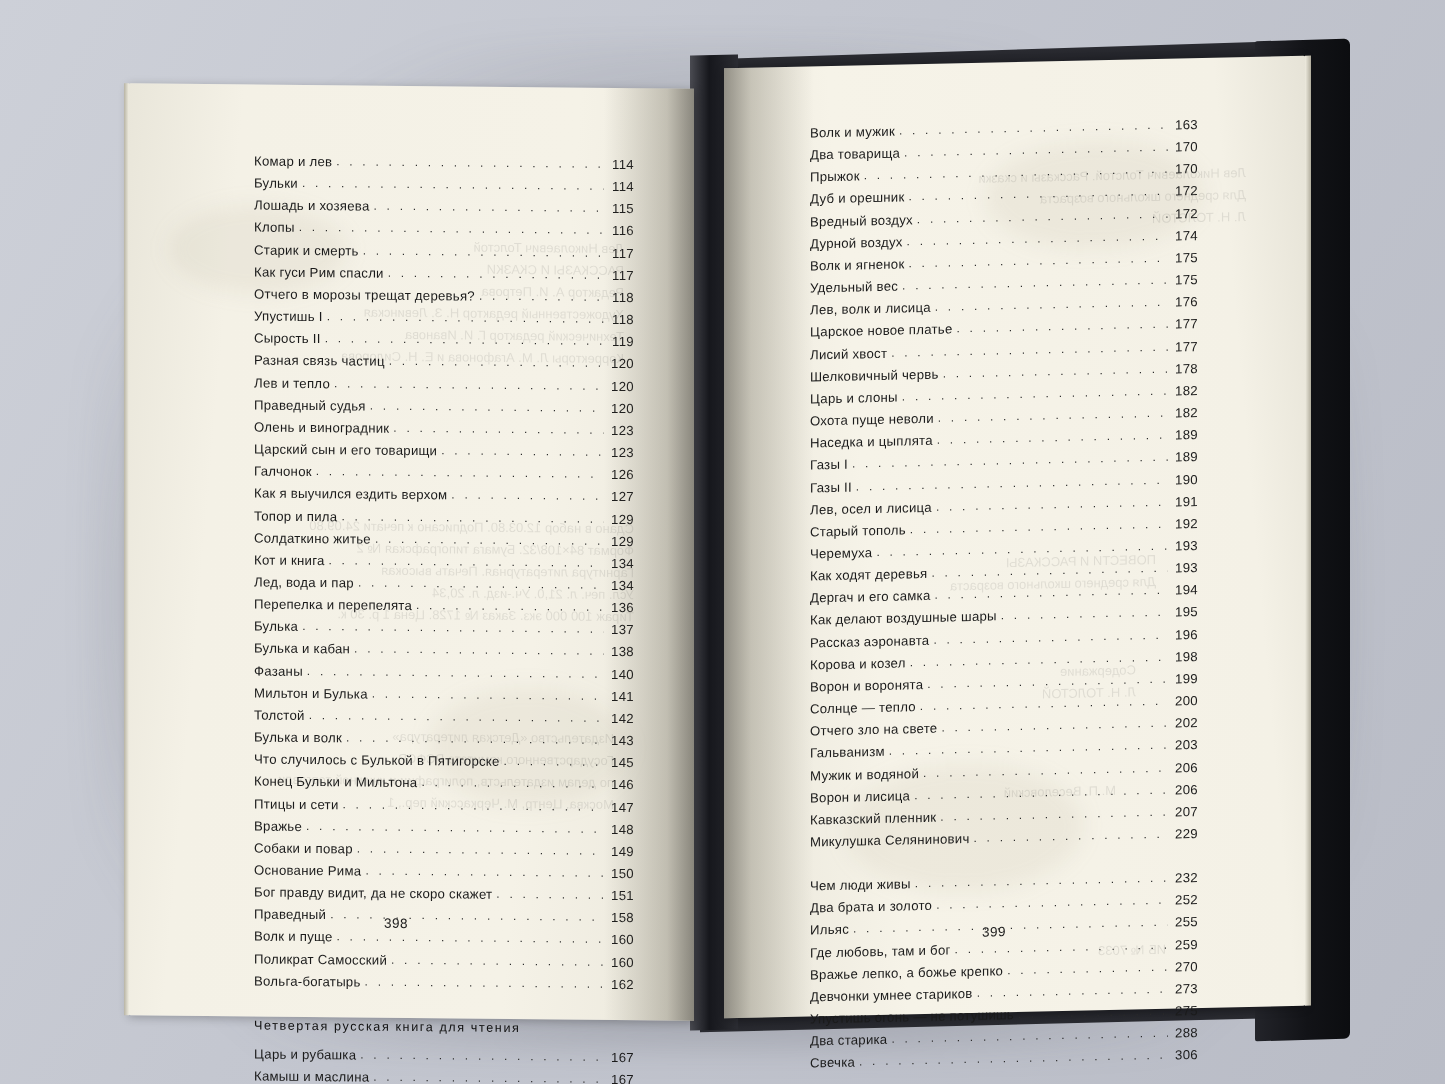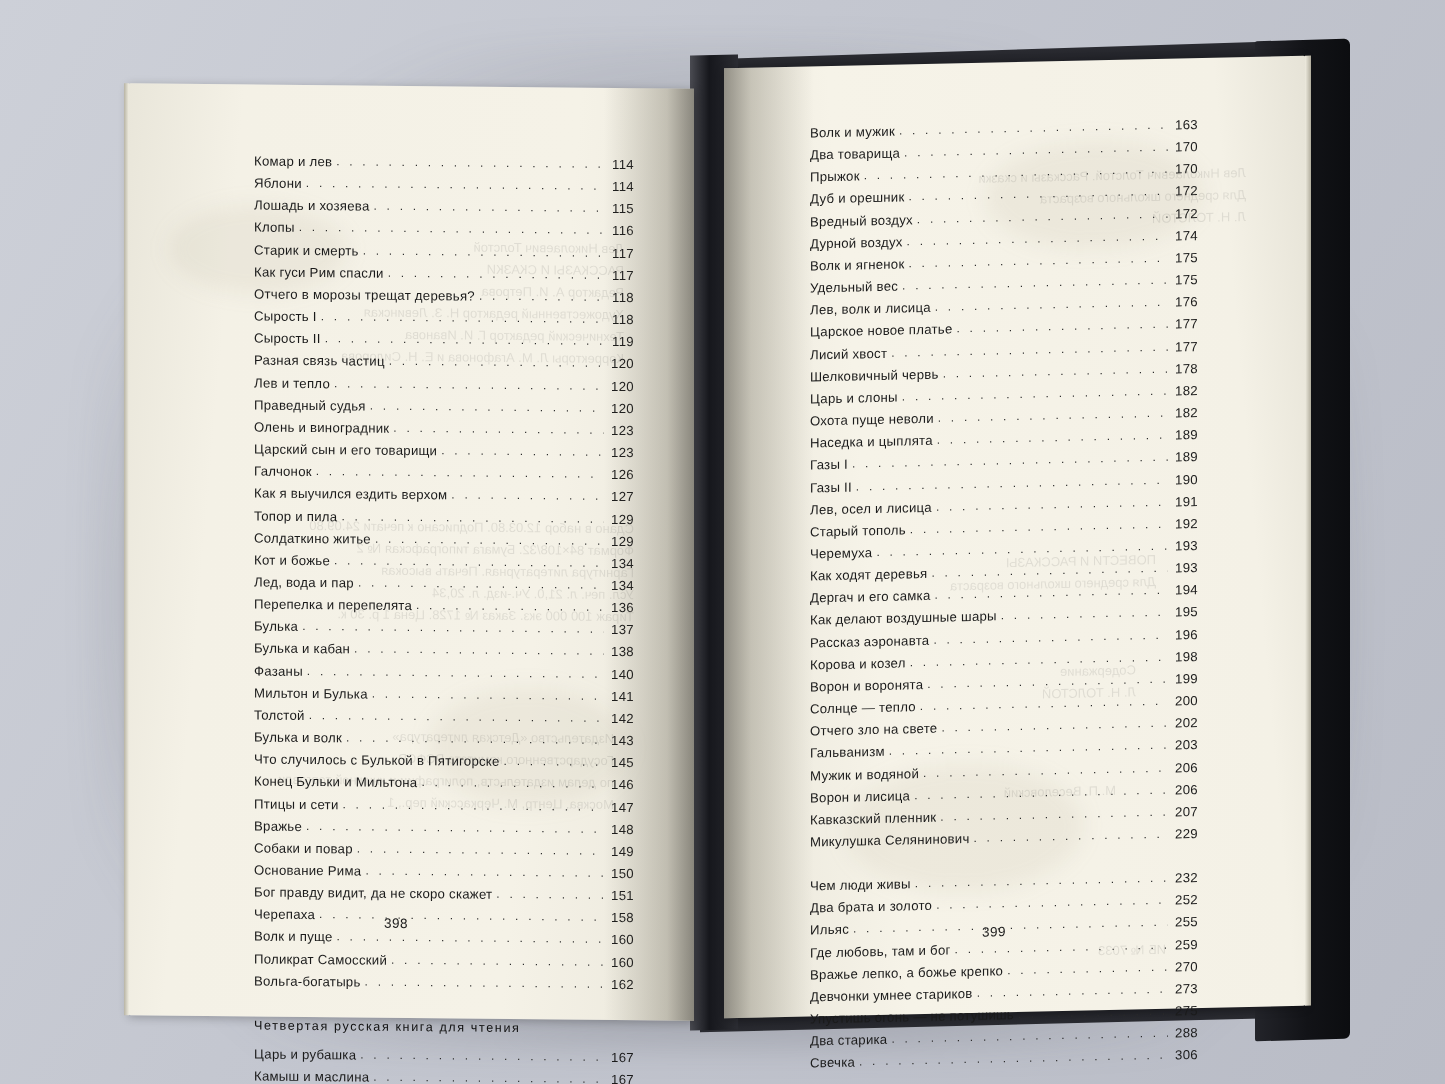--- a/index.html
+++ b/index.html
@@ -248,21 +248,21 @@
     </div>
 
     <div class="page-inner">
       <div class="toc toc-left">
         <div class="entry">
             <span class="title">Комар и лев</span>
             <span class="leader">. . . . . . . . . . . . . . . . . . . . . . . . . . . . . . . . . . . . . . . . . . . . . . .</span>
             <span class="pagenum">114</span>
           </div>
         <div class="entry">
-            <span class="title">Яблони</span>
+            <span class="title">Бульки</span>
             <span class="leader">. . . . . . . . . . . . . . . . . . . . . . . . . . . . . . . . . . . . . . . . . . . . . . .</span>
             <span class="pagenum">114</span>
           </div>
         <div class="entry">
             <span class="title">Лошадь и хозяева</span>
             <span class="leader">. . . . . . . . . . . . . . . . . . . . . . . . . . . . . . . . . . . . . . . . . . . . . . .</span>
             <span class="pagenum">115</span>
           </div>
         <div class="entry">
             <span class="title">Клопы</span>
@@ -278,21 +278,21 @@
             <span class="title">Как гуси Рим спасли</span>
             <span class="leader">. . . . . . . . . . . . . . . . . . . . . . . . . . . . . . . . . . . . . . . . . . . . . . .</span>
             <span class="pagenum">117</span>
           </div>
         <div class="entry">
             <span class="title">Отчего в морозы трещат деревья?</span>
             <span class="leader">. . . . . . . . . . . . . . . . . . . . . . . . . . . . . . . . . . . . . . . . . . . . . . .</span>
             <span class="pagenum">118</span>
           </div>
         <div class="entry">
-            <span class="title">Сырость I</span>
+            <span class="title">Упустишь I</span>
             <span class="leader">. . . . . . . . . . . . . . . . . . . . . . . . . . . . . . . . . . . . . . . . . . . . . . .</span>
             <span class="pagenum">118</span>
           </div>
         <div class="entry">
             <span class="title">Сырость II</span>
             <span class="leader">. . . . . . . . . . . . . . . . . . . . . . . . . . . . . . . . . . . . . . . . . . . . . . .</span>
             <span class="pagenum">119</span>
           </div>
         <div class="entry">
             <span class="title">Разная связь частиц</span>
@@ -333,21 +333,21 @@
             <span class="title">Топор и пила</span>
             <span class="leader">. . . . . . . . . . . . . . . . . . . . . . . . . . . . . . . . . . . . . . . . . . . . . . .</span>
             <span class="pagenum">129</span>
           </div>
         <div class="entry">
             <span class="title">Солдаткино житье</span>
             <span class="leader">. . . . . . . . . . . . . . . . . . . . . . . . . . . . . . . . . . . . . . . . . . . . . . .</span>
             <span class="pagenum">129</span>
           </div>
         <div class="entry">
-            <span class="title">Кот и божье</span>
+            <span class="title">Кот и книга</span>
             <span class="leader">. . . . . . . . . . . . . . . . . . . . . . . . . . . . . . . . . . . . . . . . . . . . . . .</span>
             <span class="pagenum">134</span>
           </div>
         <div class="entry">
             <span class="title">Лед, вода и пар</span>
             <span class="leader">. . . . . . . . . . . . . . . . . . . . . . . . . . . . . . . . . . . . . . . . . . . . . . .</span>
             <span class="pagenum">134</span>
           </div>
         <div class="entry">
             <span class="title">Перепелка и перепелята</span>
@@ -413,21 +413,21 @@
             <span class="title">Основание Рима</span>
             <span class="leader">. . . . . . . . . . . . . . . . . . . . . . . . . . . . . . . . . . . . . . . . . . . . . . .</span>
             <span class="pagenum">150</span>
           </div>
         <div class="entry">
             <span class="title">Бог правду видит, да не скоро скажет</span>
             <span class="leader">. . . . . . . . . . . . . . . . . . . . . . . . . . . . . . . . . . . . . . . . . . . . . . .</span>
             <span class="pagenum">151</span>
           </div>
         <div class="entry">
-            <span class="title">Черепаха</span>
+            <span class="title">Праведный</span>
             <span class="leader">. . . . . . . . . . . . . . . . . . . . . . . . . . . . . . . . . . . . . . . . . . . . . . .</span>
             <span class="pagenum">158</span>
           </div>
         <div class="entry">
             <span class="title">Волк и пуще</span>
             <span class="leader">. . . . . . . . . . . . . . . . . . . . . . . . . . . . . . . . . . . . . . . . . . . . . . .</span>
             <span class="pagenum">160</span>
           </div>
         <div class="entry">
             <span class="title">Поликрат Самосский</span>

